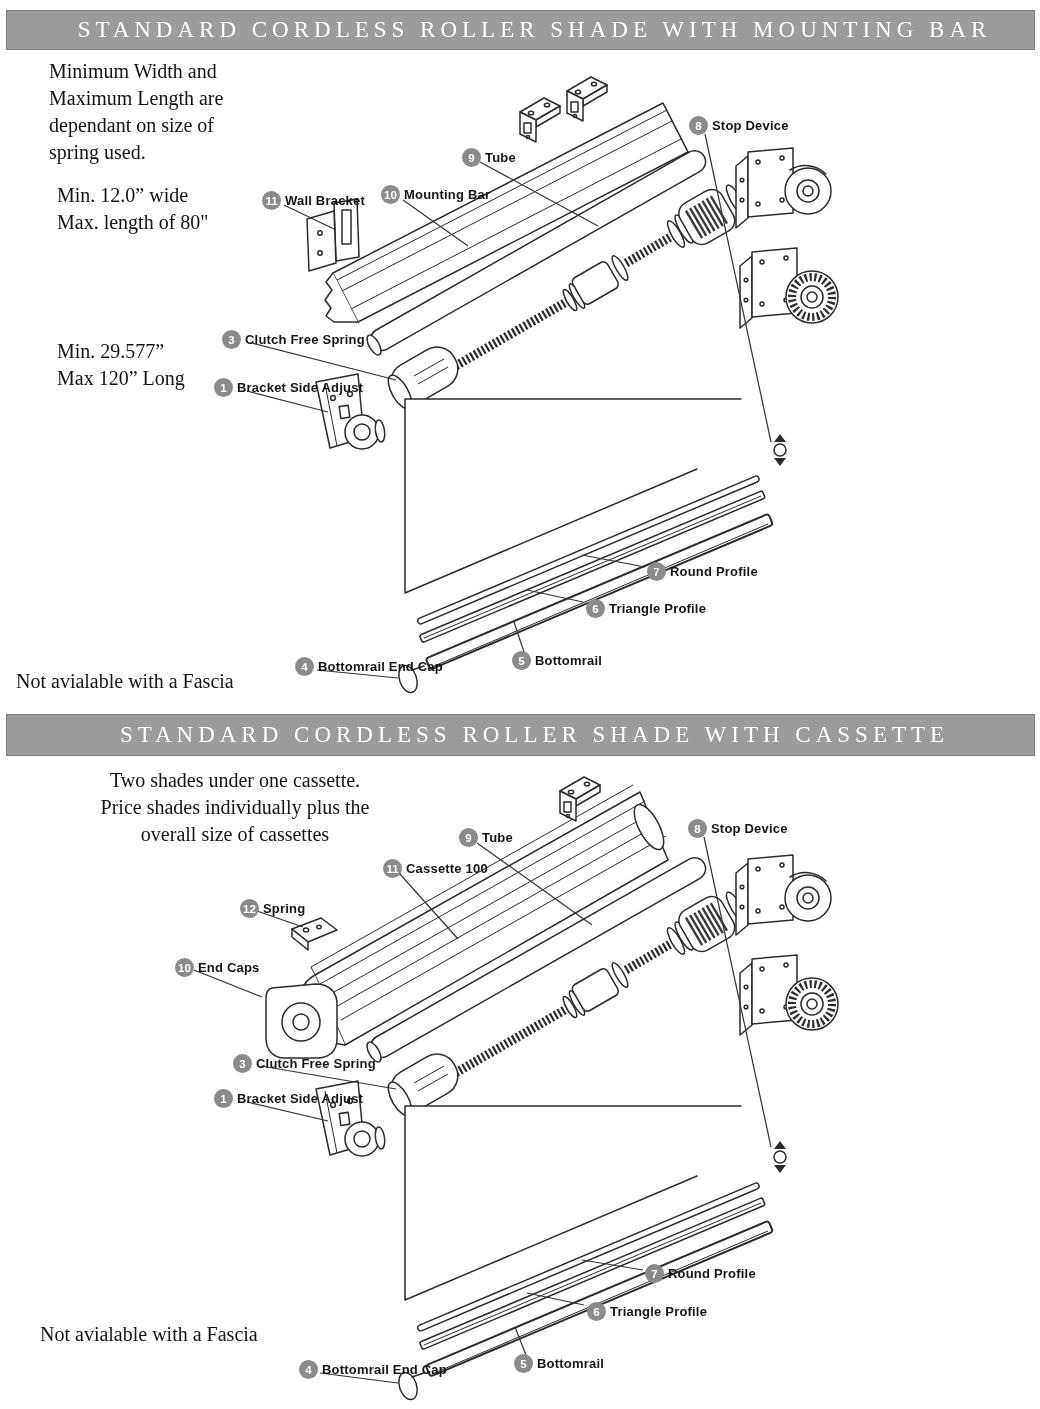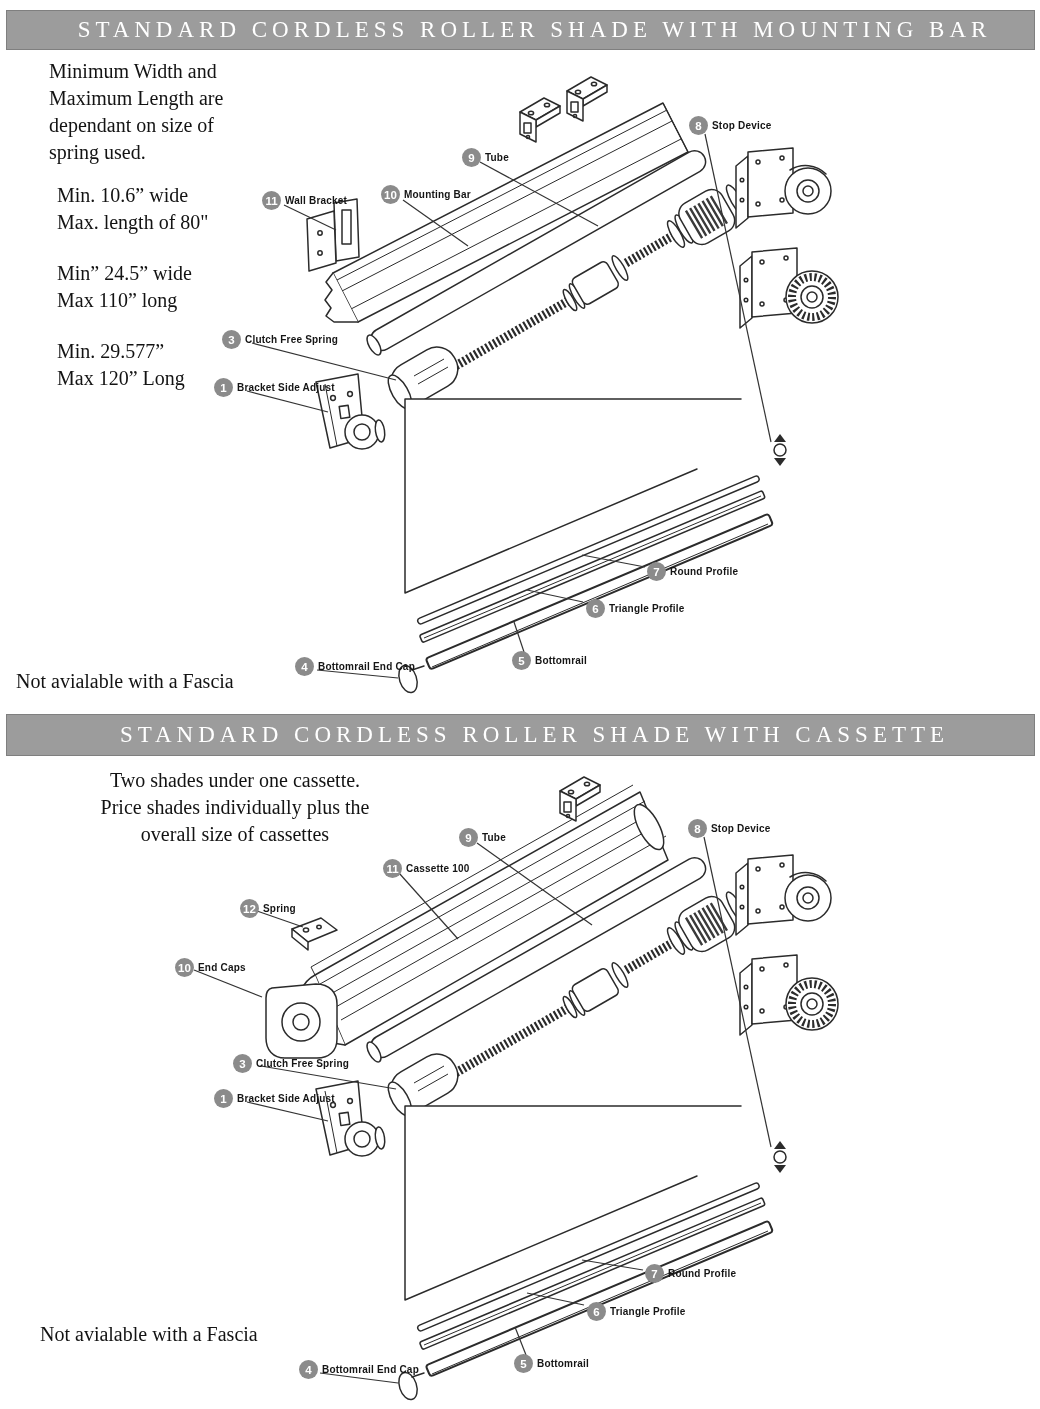--- a/index.html
+++ b/index.html
@@ -9,21 +9,21 @@
         border:1px solid #7f7f7f;text-align:center;color:#fff;font-size:23px;
         letter-spacing:5px;line-height:37px;white-space:nowrap;
         font-family:"Liberation Serif",serif;padding-left:28px;}
   .tblock{position:absolute;font-size:20px;line-height:27px;}
   .tblock.center{text-align:center;}
   .tblock.lh28{line-height:28px;}
   .callout{position:absolute;display:flex;align-items:center;gap:4px;white-space:nowrap;z-index:5;}
   .badge{width:19px;height:19px;border-radius:50%;background:#8b8b8b;color:#fff;
          font-family:"Liberation Sans",sans-serif;font-size:11.5px;font-weight:bold;
          display:inline-flex;align-items:center;justify-content:center;flex:0 0 19px;}
-  .clabel{font-family:"Liberation Sans",sans-serif;font-size:10px;font-weight:bold;
+  .clabel{font-family:"Liberation Sans",sans-serif;font-size:13px;font-weight:bold;
           color:#151515;letter-spacing:.2px;}
   svg.diagram{position:absolute;left:0;}
   
   .s{stroke:#2b2b2b;fill:#fff;stroke-width:1.5;stroke-linejoin:round;stroke-linecap:round;}
   .sn{stroke:#2b2b2b;fill:none;stroke-width:1.5;stroke-linejoin:round;stroke-linecap:round;}
   .hair{stroke:#2b2b2b;fill:none;stroke-width:1;}
   .bold2{stroke:#2b2b2b;fill:#fff;stroke-width:2;}
   .thread{stroke:#2b2b2b;fill:none;stroke-width:9;stroke-dasharray:2.2 2.2;}
   .knurl{stroke:#3a3a3a;fill:none;stroke-width:32;stroke-dasharray:2.4 2.4;}
   .knurlring{stroke:#2b2b2b;fill:none;stroke-width:8;stroke-dasharray:2.2 2.6;}
@@ -39,26 +39,22 @@
     <span>STANDARD CORDLESS ROLLER SHADE WITH MOUNTING BAR</span>
   </div>
 
   <div class="tblock" style="left:49px;top:58px">
     <div>Minimum Width and</div>
     <div>Maximum Length are</div>
     <div>dependant on size of</div>
     <div>spring used.</div>
   </div>
   <div class="tblock" style="left:57px;top:182px">
-    <div>Min. 10.6” wide</div>
+    <div>Min. 12.0” wide</div>
     <div>Max. length of 80"</div>
-  </div>
-  <div class="tblock" style="left:57px;top:260px">
-    <div>Min” 24.5” wide</div>
-    <div>Max 110” long</div>
   </div>
   <div class="tblock" style="left:57px;top:338px">
     <div>Min. 29.577”</div>
     <div>Max 120” Long</div>
   </div>
 
   <div class="tblock" style="left:16px;top:668px">
     <div>Not avialable with a Fascia</div>
   </div>
 

